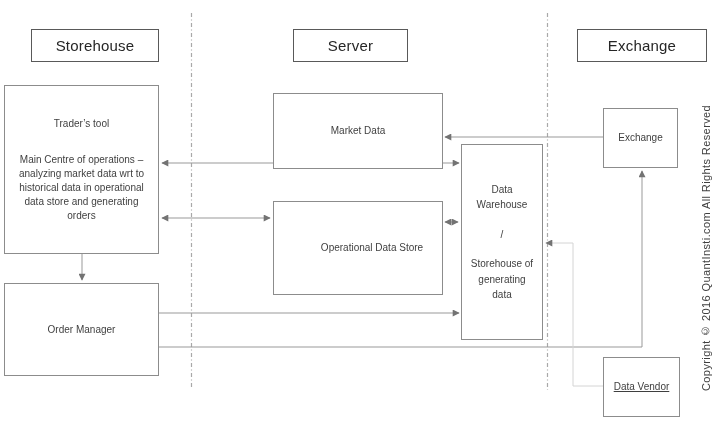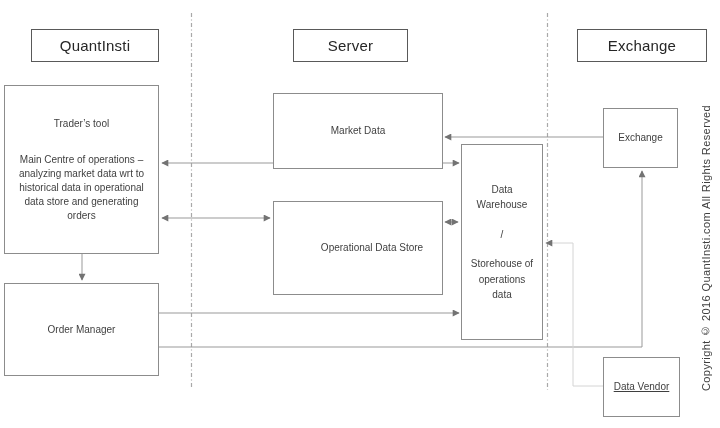--- a/index.html
+++ b/index.html
@@ -47,39 +47,39 @@
     <path d="M273 163 L162 163" stroke="#999999" stroke-width="1" fill="none" marker-end="url(#ah)"></path>
     <path d="M443 163 L459 163" stroke="#999999" stroke-width="1" fill="none" marker-end="url(#ah)"></path>
     <path d="M162 218 L270 218" stroke="#999999" stroke-width="1" fill="none" marker-start="url(#ah)" marker-end="url(#ah)"></path>
     <path d="M445 222 L458 222" stroke="#999999" stroke-width="1" fill="none" marker-start="url(#ah)" marker-end="url(#ah)"></path>
     <path d="M82 254 L82 280" stroke="#999999" stroke-width="1" fill="none" marker-end="url(#ah)"></path>
     <path d="M159 313 L459 313" stroke="#999999" stroke-width="1" fill="none" marker-end="url(#ah)"></path>
     <path d="M159 347 L642 347 L642 171" stroke="#999999" stroke-width="1" fill="none" marker-end="url(#ah)"></path>
     <path d="M603 386 L573 386 L573 243 L546 243" stroke="#d4d4d4" stroke-width="1" fill="none" marker-end="url(#ah)"></path>
   </svg>
 
-  <div class="hdr" style="left:31px;top:29px;width:128px;height:33px;">QuantInsti</div>
+  <div class="hdr" style="left:31px;top:29px;width:128px;height:33px;">Storehouse</div>
   <div class="hdr" style="left:293px;top:29px;width:115px;height:33px;">Server</div>
   <div class="hdr" style="left:577px;top:29px;width:130px;height:33px;">Exchange</div>
 
   <div class="box node-multi" style="left:4px;top:85px;width:155px;height:169px;padding:4px 8px;">
     <div class="tt-title">Trader’s tool</div>
     <div>Main Centre of operations – analyzing market data wrt to historical data in operational data store and generating orders</div>
   </div>
 
   <div class="box" style="left:4px;top:283px;width:155px;height:93px;">Order Manager</div>
 
   <div class="box" style="left:273px;top:93px;width:170px;height:76px;">Market Data</div>
 
   <div class="box" style="left:273px;top:201px;width:170px;height:94px;padding-left:28px;">Operational Data Store</div>
 
   <div class="box node-multi" style="left:461px;top:144px;width:82px;height:196px;line-height:1.55;">
     <div>Data Warehouse</div>
     <div class="dw-gap">/</div>
-    <div>Storehouse of operations data</div>
+    <div>Storehouse of generating data</div>
   </div>
 
   <div class="box" style="left:603px;top:108px;width:75px;height:60px;">Exchange</div>
 
   <div class="box" style="left:603px;top:357px;width:77px;height:60px;text-decoration:underline;">Data Vendor</div>
 
   <div class="watermark" style="left:696px;top:85px;width:19px;height:325px;">Copyright © 2016 QuantInsti.com All Rights Reserved</div>
 
 </div>
 

